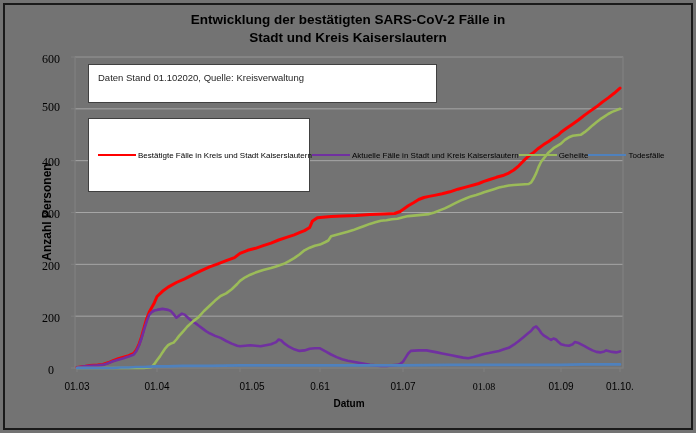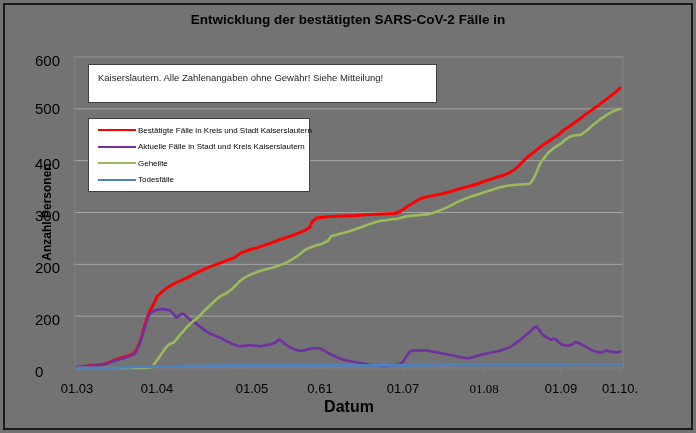--- a/index.html
+++ b/index.html
@@ -7,40 +7,41 @@
           font-family:"Liberation Sans",sans-serif;overflow:hidden;}
   .frame{position:absolute;inset:3px;border:2px solid #1a1a1a;pointer-events:none;}
   .title{position:absolute;top:11px;left:0;right:0;text-align:center;
          font-weight:bold;font-size:13.5px;line-height:1.35;color:#000;}
   .chart-svg{position:absolute;left:0;top:0;}
   .infobox{position:absolute;left:88px;top:64px;width:349px;height:39px;
            border:1px solid #404040;background:#fff;box-sizing:border-box;
            font-size:9.5px;color:#262626;padding:5px 0 0 9px;line-height:1.6;}
   .legend{position:absolute;left:88px;top:118px;width:222px;height:74px;
           border:1px solid #404040;background:#fff;box-sizing:border-box;
-          display:flex;flex-direction:column;justify-content:space-around;
+          display:flex;flex-direction:row;justify-content:space-around;
           padding:3px 0 3px 9px;}
   .legend-row{display:flex;align-items:center;gap:2px;}
   .legend-line{width:38px;height:0;border-top:2.5px solid #000;flex:0 0 38px;}
   .legend-label{font-size:8px;color:#000;white-space:nowrap;}
   .ylabel{position:absolute;left:47px;top:212px;transform:translate(-50%,-50%) rotate(-90deg);
           font-weight:bold;font-size:12px;color:#000;white-space:nowrap;}
   .xlabel{position:absolute;left:75px;width:548px;top:398px;text-align:center;
-          font-weight:bold;font-size:16px;color:#000;}
-  .ytick{position:absolute;width:32px;text-align:left;font-size:15px;color:#000;}
-  .xtick{position:absolute;width:40px;text-align:center;font-size:13px;color:#000;}
+          font-weight:bold;font-size:10px;color:#000;}
+  .ytick{position:absolute;width:32px;text-align:center;font-size:12px;color:#000;font-family:Liberation Serif, serif;}
+  .xtick{position:absolute;width:40px;text-align:center;font-size:10px;color:#000;}
 </style>
 </head>
 <body>
 
 <div class="figure">
   <div class="frame"></div>
 
   <div class="title">
     <span>Entwicklung der bestätigten SARS-CoV-2 Fälle in</span><br>
+    <span>Stadt und Kreis Kaiserslautern</span>
   </div>
 
   <svg id="plot" class="chart-svg" width="696" height="433" viewBox="0 0 696 433">
       <line x1="71" y1="368" x2="75" y2="368" stroke="#808080" stroke-width="1"></line>
       <line x1="75" y1="316.1666666666667" x2="623" y2="316.1666666666667" stroke="#a6a6a6" stroke-width="1"></line>
       <line x1="71" y1="316.1666666666667" x2="75" y2="316.1666666666667" stroke="#808080" stroke-width="1"></line>
       <line x1="75" y1="264.33333333333337" x2="623" y2="264.33333333333337" stroke="#a6a6a6" stroke-width="1"></line>
       <line x1="71" y1="264.33333333333337" x2="75" y2="264.33333333333337" stroke="#808080" stroke-width="1"></line>
       <line x1="75" y1="212.5" x2="623" y2="212.5" stroke="#a6a6a6" stroke-width="1"></line>
       <line x1="71" y1="212.5" x2="75" y2="212.5" stroke="#808080" stroke-width="1"></line>
@@ -82,21 +83,21 @@
       <div class="xtick" style="left: 137px; top: 381px;">01.04</div>
       <div class="xtick" style="left: 232px; top: 381px;">01.05</div>
       <div class="xtick" style="left: 300px; top: 381px;">0.61</div>
       <div class="xtick" style="left: 383px; top: 381px;">01.07</div>
       <div class="xtick" style="left: 464px; top: 381px; font-family: Liberation Serif, serif;">01.08</div>
       <div class="xtick" style="left: 541px; top: 381px;">01.09</div>
       <div class="xtick" style="left: 600px; top: 381px;">01.10.</div>
     </div>
 
   <div class="infobox">
-    <div>Kaiserslautern. Alle Zahlenangaben ohne Gewähr! Siehe Mitteilung!</div>
+    <div>Daten Stand 01.102020, Quelle: Kreisverwaltung</div>
   </div>
 
   <div class="legend" id="legend">
       <div class="legend-row">
         <span class="legend-line" style="border-top-color: rgb(255, 0, 0);"></span>
         <span class="legend-label">Bestätigte Fälle in Kreis und Stadt Kaiserslautern</span>
       </div>
       <div class="legend-row">
         <span class="legend-line" style="border-top-color: rgb(112, 48, 160);"></span>
         <span class="legend-label">Aktuelle Fälle in Stadt und Kreis Kaiserslautern</span>

